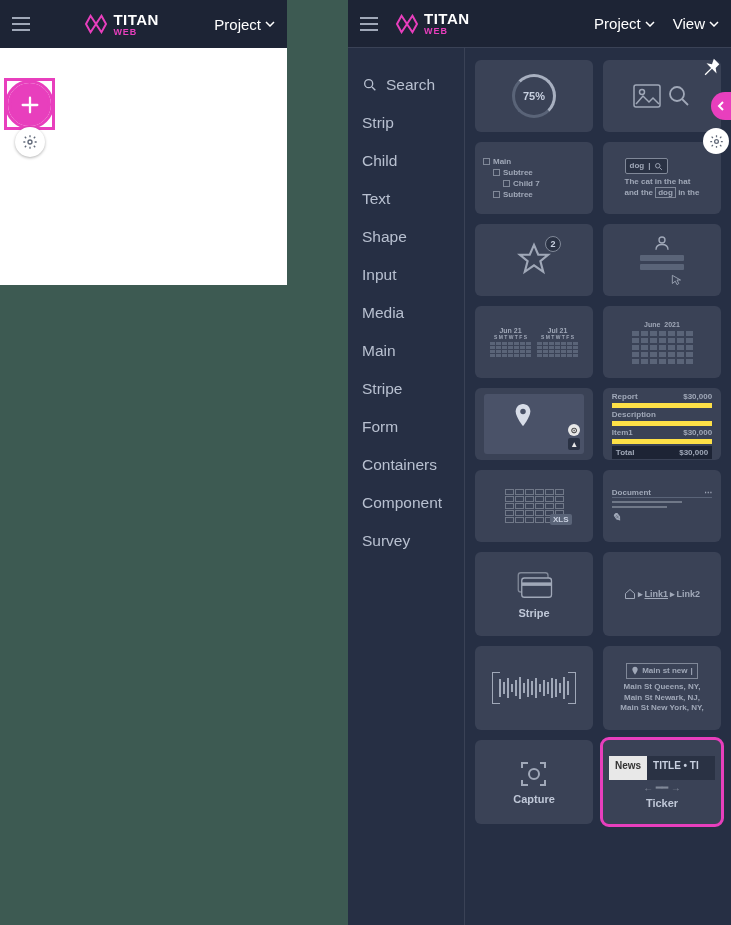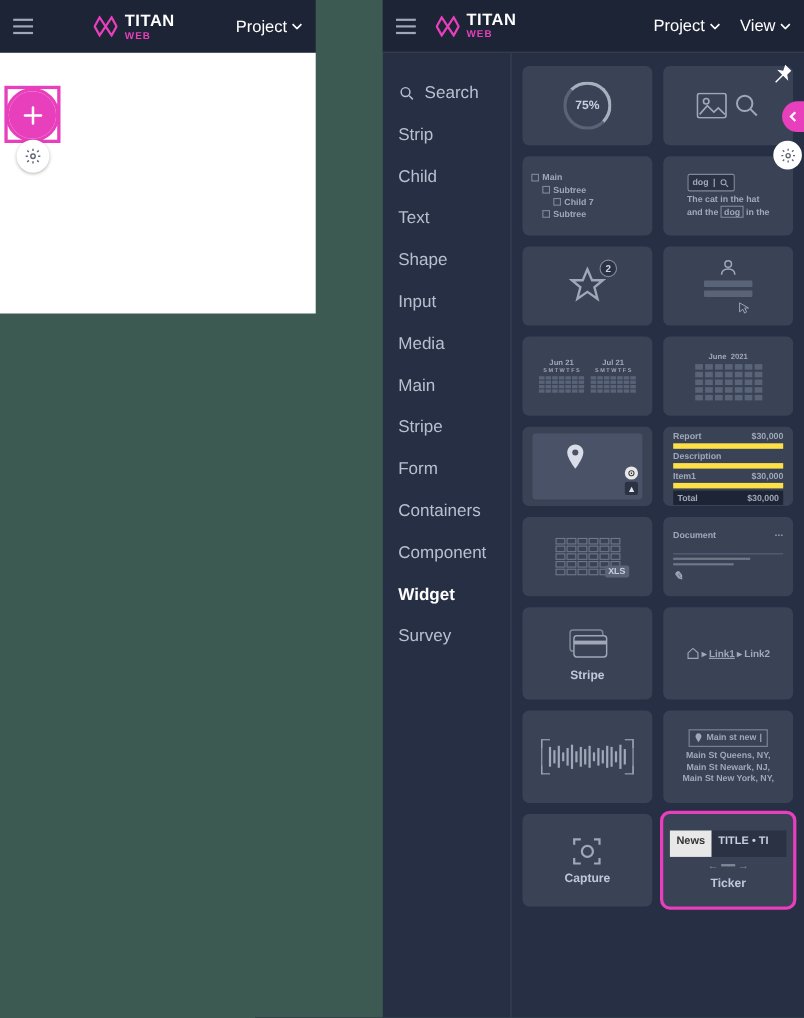--- a/index.html
+++ b/index.html
@@ -65,21 +65,21 @@
 .cal-sc { width: 7px; height: 5px; background: #5a6478; }
 .map-mock { width: 85%; height: 60px; background: #4a5268; border-radius: 3px; position: relative; }
 .rep-mock { width: 85%; font-size: 8px; color: #a0a8b8; }
 .rep-row { display: flex; justify-content: space-between; border-bottom: 5px solid #fde047; padding: 2px 0; }
 .rep-total { background: #1d2435; padding: 2px 4px; margin-top: 2px; display: flex; justify-content: space-between; }
 .xls-mock { position: relative; }
 .xls-grid { display: grid; grid-template-columns: repeat(6, 9px); gap: 1px; }
 .xls-cell { width: 9px; height: 6px; border: 1px solid #707888; }
 .xls-tag { position: absolute; bottom: -2px; right: -8px; background: #5a6478; color: #c8d0e0; font-size: 8px; padding: 1px 3px; border-radius: 2px; }
 .doc-mock { width: 85%; font-size: 8px; color: #a0a8b8; }
-.doc-hdr { display: flex; justify-content: space-between; border-bottom: 1px solid #5a6478; padding-bottom: 12px; margin-bottom: 3px; }
+.doc-hdr { display: flex; justify-content: space-between; border-bottom: 1px solid #5a6478; padding-bottom: 0; margin-bottom: 3px; }
 .doc-line { height: 2px; background: #707888; margin: 3px 0; }
 .cards-mock svg { width: 42px; height: 32px; }
 .bc-mock { display: flex; align-items: center; gap: 2px; font-size: 9px; color: #a0a8b8; }
 .bar-mock { display: flex; gap: 2px; align-items: center; }
 .bar-mock div { width: 2px; background: #a0a8b8; }
 .addr-mock { font-size: 8px; color: #a0a8b8; text-align: center; line-height: 1.3; }
 .addr-box { border: 1px solid #808898; padding: 2px 4px; display: inline-flex; align-items: center; gap: 3px; margin-bottom: 3px; }
 .ticker-mock { width: 90%; }
 .ticker-top { display: flex; height: 24px; }
 .ticker-news { background: #e8e8e8; color: #333; font-size: 10px; padding: 4px 6px; flex-shrink: 0; }
@@ -193,23 +193,20 @@
           <span>Stripe</span>
         </div>
       <div class="cat-item">
           <span>Form</span>
         </div>
       <div class="cat-item">
           <span>Containers</span>
         </div>
       <div class="cat-item">
           <span>Component</span>
-        </div>
-      <div class="cat-item active">
-          <span>Widget</span>
         </div>
       <div class="cat-item">
           <span>Survey</span>
         </div>
     </div>
 
     <div class="widget-grid">
 
       <div class="widget-card">
         <div class="prog-ring">

